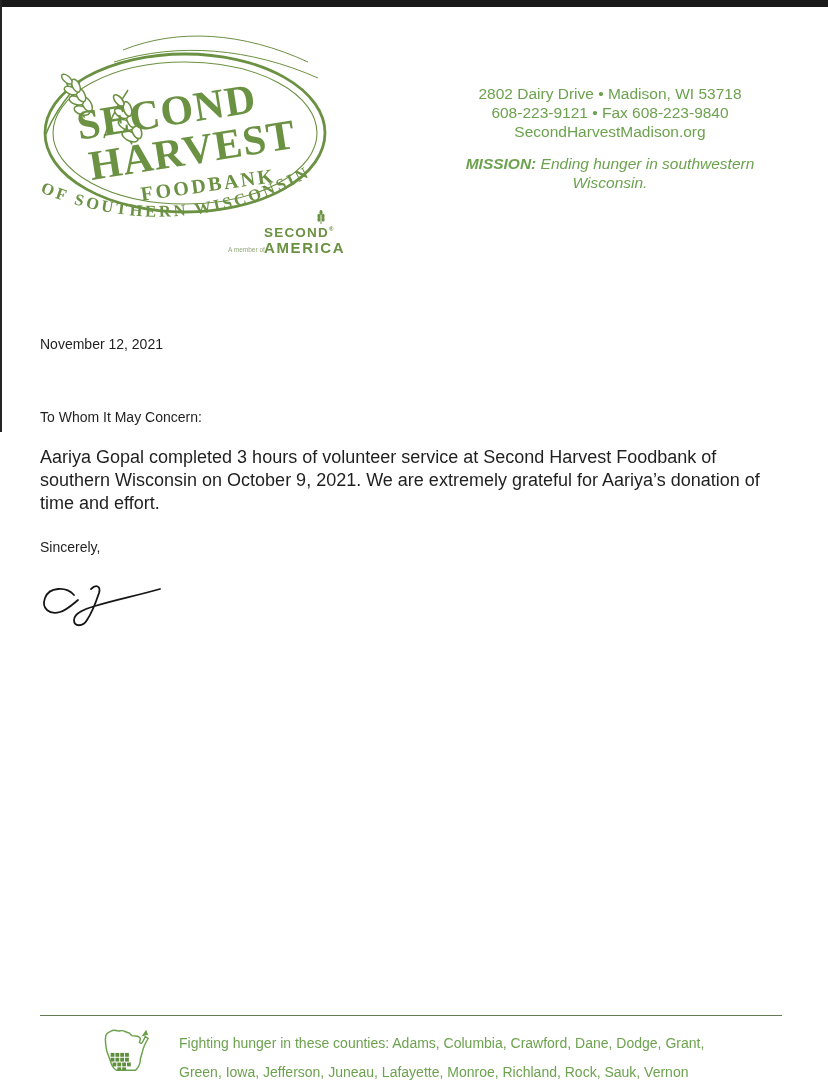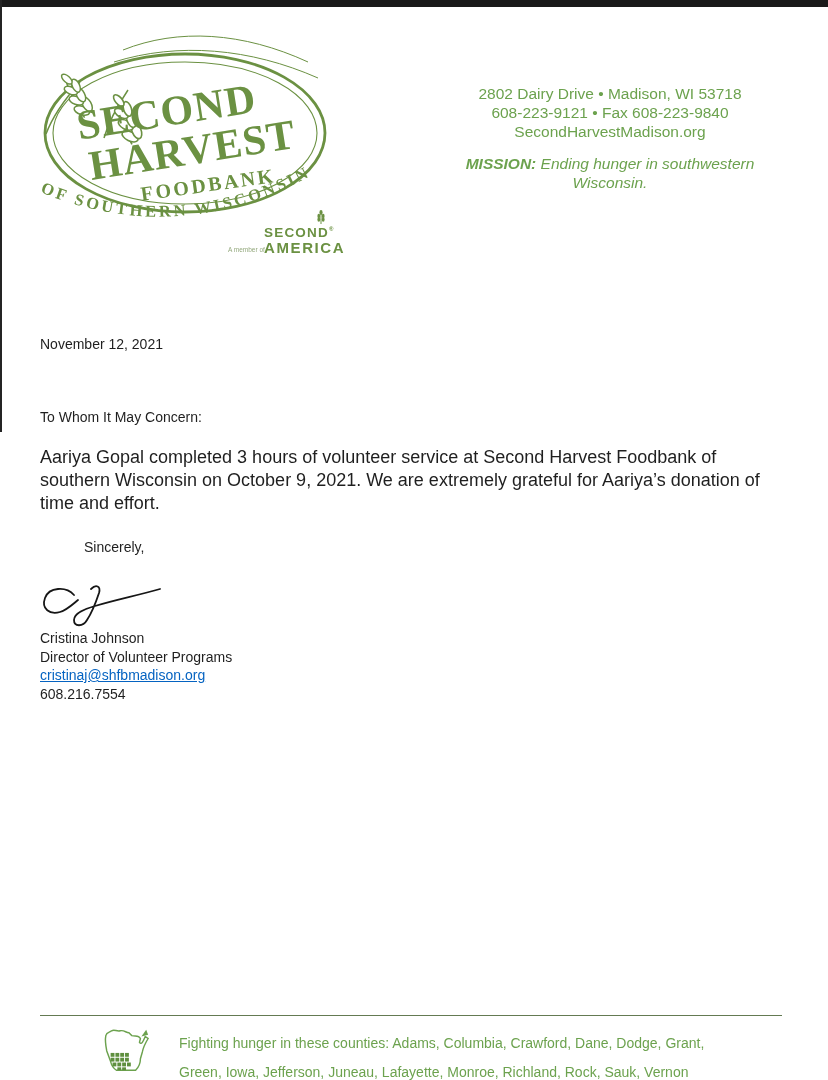--- a/index.html
+++ b/index.html
@@ -32,21 +32,21 @@
     position:absolute;left:445px;top:154px;width:330px;
     text-align:center;color:#6CA24E;
     font-size:15.5px;line-height:19px;font-style:italic;
   }
   .mission-label{font-weight:bold;text-align:center;}
 
   
   .date-line{position:absolute;left:40px;top:336px;font-size:14px;}
   .salutation{position:absolute;left:40px;top:409px;font-size:14px;}
   .body-paragraph{position:absolute;left:40px;top:446px;width:745px;font-size:18px;line-height:23px;}
-  .closing{position:absolute;left:40px;top:539px;font-size:14px;margin-left:44px;}
+  .closing{position:absolute;left:40px;top:539px;font-size:14px;}
   .signature-svg{position:absolute;left:36px;top:576px;}
   .signer-block{position:absolute;left:40px;top:629px;font-size:14px;line-height:18.5px;}
   .email-link{color:#0563C1;text-decoration:underline;cursor:pointer;}
 
   
   .footer-rule{position:absolute;left:40px;top:1015px;width:742px;height:1px;background:#647a52;}
   .wi-icon{position:absolute;left:96px;top:1026px;}
   .footer-text{
     position:absolute;left:172px;top:1029px;width:540px;
     color:#6CA24E;font-size:14px;line-height:29px;margin-left:7px;
@@ -125,26 +125,20 @@
   <div class="body-paragraph">Aariya Gopal completed 3 hours of volunteer service at Second Harvest Foodbank of southern Wisconsin on October 9, 2021. We are extremely grateful for Aariya’s donation of time and effort.</div>
   <div class="closing">Sincerely,</div>
 
   <svg class="signature-svg" width="132" height="52" viewBox="0 0 132 52">
     <g fill="none" stroke="#161616" stroke-width="1.8" stroke-linecap="round">
       <path d="M38,19 C30,10 13,11 9,22 C5,33 14,39 24,36 C31,34 37,28 42,24"></path>
       <path d="M55,13 C60,8 65,10 63,17 C59,29 55,38 51,44 C47,51 38,51 38,44 C38,37 49,33 59,30 C79,24 99,20 124,13"></path>
     </g>
   </svg>
 
-  <div class="signer-block">
-    <div>Cristina Johnson</div>
-    <div>Director of Volunteer Programs</div>
-    <div><a class="email-link">cristinaj@shfbmadison.org</a></div>
-    <div>608.216.7554</div>
-  </div>
 
   <div class="footer-rule"></div>
 
   <svg class="wi-icon" width="60" height="50" viewBox="0 0 60 52">
     <path d="M9,10 C10,6 13,7 15,5 C18,3 20,6 24,5 C28,4 30,7 33,7 L36,10 C40,11 43,9 45,13 L44,17 C46,20 48,16 50,11 L53,13 C50,18 48,22 47,27 L45,34 C45,39 43,43 40,46 L20,46 C17,44 15,41 14,37 L10,26 C9,21 8,15 9,10 Z" fill="#ffffff" stroke="#6CA24E" stroke-width="1.5"></path>
     <path d="M46,11 L51,4 L53,9 Z" fill="#6CA24E"></path>
     <g fill="#5f8f3e">
       <rect x="14" y="28" width="4" height="4"></rect>
         <rect x="19" y="28" width="4" height="4"></rect>
       <rect x="24" y="28" width="4" height="4"></rect>

